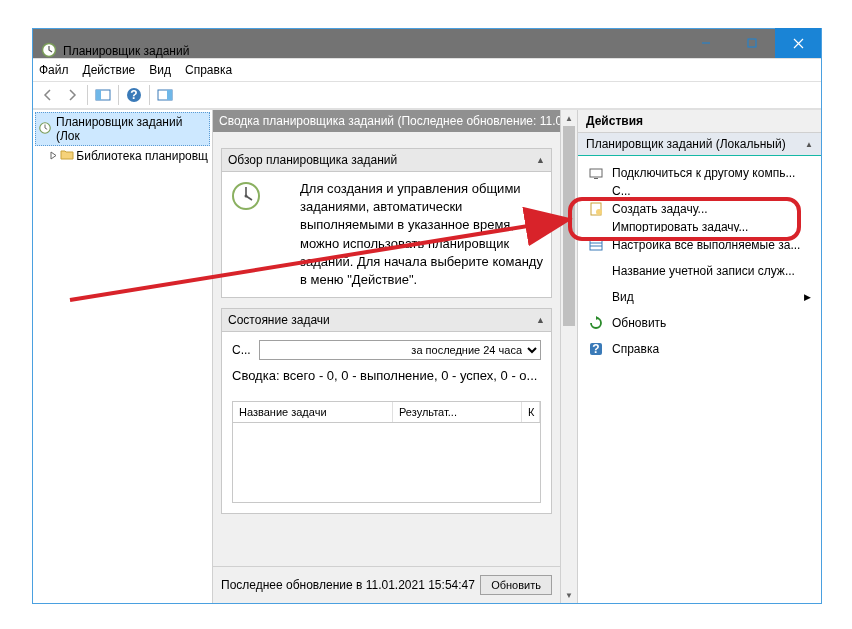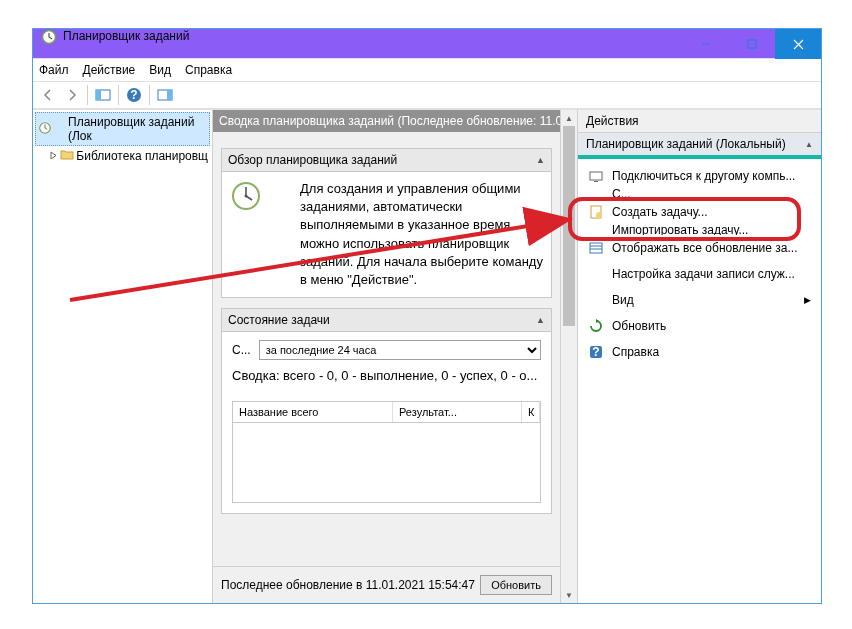--- a/index.html
+++ b/index.html
@@ -1,60 +1,60 @@
 <!DOCTYPE html>
 <html><head>
 <meta charset="utf-8">
 <style>
 * { box-sizing: border-box; margin: 0; padding: 0; font-family: "Segoe UI", Tahoma, sans-serif; font-size: 12px; }
 body { background: #fff; width: 852px; height: 629px; position: relative; }
 .window { position: absolute; left: 32px; top: 28px; width: 790px; height: 576px; border: 1px solid #4aa0e0; background: #fff; display: flex; flex-direction: column; }
-.titlebar { height: 30px; background: #8b5cf6; display: flex; align-items: flex-start; padding: 0 0 10px 8px; border-bottom: 1px solid #e0e0e0; }
+.titlebar { height: 30px; background: #737373; display: flex; align-items: flex-end; padding: 0 0 0 8px; border-bottom: 1px solid #e0e0e0; }
 .titlebar .icon-clock { margin-right: 6px; }
 .titlebar .title { flex: 1; color: #000; }
 .titlebar .winbtns { display: flex; }
 .titlebar .winbtn { width: 46px; height: 30px; display: flex; align-items: center; justify-content: center; }
 .winbtn.close { background: #1a84d6; color: #fff; }
 .winbtn.min, .winbtn.max { color: #1a84d6; }
 .menubar { height: 22px; display: flex; align-items: center; padding: 0 6px; gap: 14px; }
 .menubar span { color: #000; }
 .toolbar { height: 28px; border-top: 1px solid #e0e0e0; border-bottom: 1px solid #e0e0e0; display: flex; align-items: center; padding: 0 4px; gap: 2px; }
 .tbtn { width: 22px; height: 22px; display: flex; align-items: center; justify-content: center; border: 1px solid transparent; }
 .sep { width: 1px; height: 20px; background: #d0d0d0; margin: 0 2px; }
 .content { flex: 1; display: flex; border-top: 1px solid #e0e0e0; min-height: 0; }
 .leftpane { width: 180px; border-right: 1px solid #d0d0d0; background: #fff; padding: 2px; overflow: hidden; }
-.tree-root { display: flex; align-items: center; gap: 16px; padding: 2px; background: #cde8ff; border: 1px dotted #5a9bd4; }
+.tree-root { display: flex; align-items: center; gap: 4px; padding: 2px; background: #cde8ff; border: 1px dotted #5a9bd4; }
 .tree-child { display: flex; align-items: center; gap: 2px; padding: 2px 2px 2px 14px; white-space: nowrap; }
 .tree-exp { width: 11px; height: 11px; display: inline-flex; align-items: center; justify-content: center; }
 .midpane { flex: 1; display: flex; flex-direction: column; background: #f0f0f0; min-width: 0; position: relative; border-radius: 19px; }
 .midscroll { position: absolute; right: 0; top: 0; bottom: 0; width: 17px; background: #f0f0f0; border-left: 1px solid #d0d0d0; }
 .midscroll .thumb { position: absolute; left: 2px; right: 2px; top: 16px; height: 200px; background: #c0c0c0; }
 .midscroll .arr { position: absolute; left: 0; right: 0; height: 16px; display: flex; align-items: center; justify-content: center; color: #606060; font-size: 8px; }
 .midscroll .arr.top { top: 0; }
 .midscroll .arr.bot { bottom: 0; }
 .midheader { background: #909090; color: #fff; padding: 4px 6px; white-space: nowrap; overflow: hidden; margin-right: 17px; }
 .midbody { flex: 1; padding: 16px 8px 8px 8px; margin-right: 17px; overflow: hidden; display: flex; flex-direction: column; gap: 10px; }
 .panel { border: 1px solid #c8c8c8; background: #fff; }
 .panelhdr { background: #e8e8e8; border-bottom: 1px solid #c8c8c8; padding: 4px 6px; display: flex; align-items: center; justify-content: space-between; }
 .panelhdr .collapse { font-size: 9px; color: #555; }
 .panelbody { padding: 8px; display: flex; gap: 8px; }
 .panelbody .desc { font-size: 13px; line-height: 1.4; color: #000; margin-left: 30px; }
 .statuspanel .row1 { display: flex; align-items: center; gap: 8px; padding: 8px 10px; }
-.statuspanel select { flex: 1; border: 1px solid #a0a0a0; padding: 2px; font-size: 11px; background: #fff; }
+.statuspanel select { flex: 1; border: 1px solid #a0a0a0; padding: 2px; font-size: 11px; background: #fff; text-align: right; }
 .statuspanel .row2 { padding: 0 10px 10px 10px; font-size: 13px; white-space: nowrap; overflow: hidden; }
 .tablehdr { display: flex; border: 1px solid #c8c8c8; background: #fff; margin-top: 8px; }
 .tablehdr .col { padding: 4px 6px; border-right: 1px solid #e0e0e0; font-size: 11px; }
 .tablehdr .col1 { flex: 0 0 160px; }
 .tablehdr .col2 { flex: 1; white-space: nowrap; overflow: hidden; }
 .tablebody { border: 1px solid #c8c8c8; border-top: none; background: #fff; height: 80px; }
 .midfooter { border-top: 1px solid #d0d0d0; padding: 8px; display: flex; align-items: center; justify-content: space-between; background: #f0f0f0; margin-right: 17px; }
 .midfooter .btn { border: 1px solid #a0a0a0; background: #e8e8e8; padding: 3px 10px; font-size: 11px; }
 .rightpane { width: 244px; border-left: 1px solid #d0d0d0; display: flex; flex-direction: column; }
-.righthdr { background: #f0f0f0; border-bottom: 1px solid #d0d0d0; padding: 4px 8px; font-weight: normal; }
-.rightsub { background: #e4e9f0; border-bottom: 4px solid #14b8a6; padding: 4px 8px; display: flex; align-items: center; justify-content: space-between; font-size: 11px; }
+.righthdr { background: #f0f0f0; border-bottom: 1px solid #d0d0d0; padding: 4px 8px; font-weight: bold; }
+.rightsub { background: #e4e9f0; border-bottom: 1px solid #14b8a6; padding: 4px 8px; display: flex; align-items: center; justify-content: space-between; font-size: 11px; }
 .rightsub .up { font-size: 8px; color: #555; }
 .actions { padding: 4px 0; }
 .action { display: flex; align-items: center; gap: 8px; padding: 5px 10px; height: 26px; white-space: nowrap; overflow: hidden; }
 .action .aicon { width: 16px; height: 16px; display: inline-flex; align-items: center; justify-content: center; flex-shrink: 0; }
 .action .atext { flex: 1; overflow: hidden; text-overflow: ellipsis; }
 .action .arrow { font-size: 9px; color: #000; }
 .highlight-box { position: absolute; border: 4px solid #d8232a; border-radius: 14px; pointer-events: none; }
 .annot-arrow { position: absolute; pointer-events: none; }
 .icon-clock svg, .aicon svg { display: block; }
 </style>
@@ -177,21 +177,21 @@
             <span>Состояние задачи</span>
             <span class="collapse">▲</span>
           </div>
           <div class="row1">
             <span>С...</span>
             <select><option>за последние 24 часа</option></select>
           </div>
           <div class="row2">Сводка: всего - 0, 0 - выполнение, 0 - успех, 0 - о...</div>
           <div style="padding:0 10px 10px 10px;">
             <div class="tablehdr">
-              <div class="col col1">Название всего</div>
+              <div class="col col1">Название задачи</div>
               <div class="col col2">Результат...</div>
               <div class="col" style="width:18px">К</div>
             </div>
             <div class="tablebody"></div>
           </div>
         </div>
       </div>
       <div class="midfooter">
         <span>Последнее обновление в 11.01.2021 15:54:47</span>
         <button class="btn">Обновить</button>
@@ -237,25 +237,25 @@
           <span class="atext">Импортировать задачу...</span>
         </div>
         <div class="action">
           <span class="aicon">
               <svg width="16" height="16">
                 <rect x="2" y="3" width="12" height="10" fill="#fff" stroke="#3a7ab8"></rect>
                 <line x1="2" y1="6" x2="14" y2="6" stroke="#3a7ab8"></line>
                 <line x1="2" y1="9" x2="14" y2="9" stroke="#3a7ab8"></line>
               </svg>
             </span>
-          <span class="atext">Отображать все обновление за...</span>
-        </div>
-        <div class="action">
-          <span class="aicon"></span>
-          <span class="atext">Настройка задачи записи служ...</span>
+          <span class="atext">Настройка все выполняемые за...</span>
+        </div>
+        <div class="action">
+          <span class="aicon"></span>
+          <span class="atext">Название учетной записи служ...</span>
         </div>
         <div class="action">
           <span class="aicon"></span>
           <span class="atext">Вид</span>
           <span class="arrow">▶</span>
         </div>
         <div class="action">
           <span class="aicon">
               <svg width="16" height="16">
                 <path d="M8 3 A5 5 0 1 1 3 8" fill="none" stroke="#2a8a2a" stroke-width="1.8"></path>

